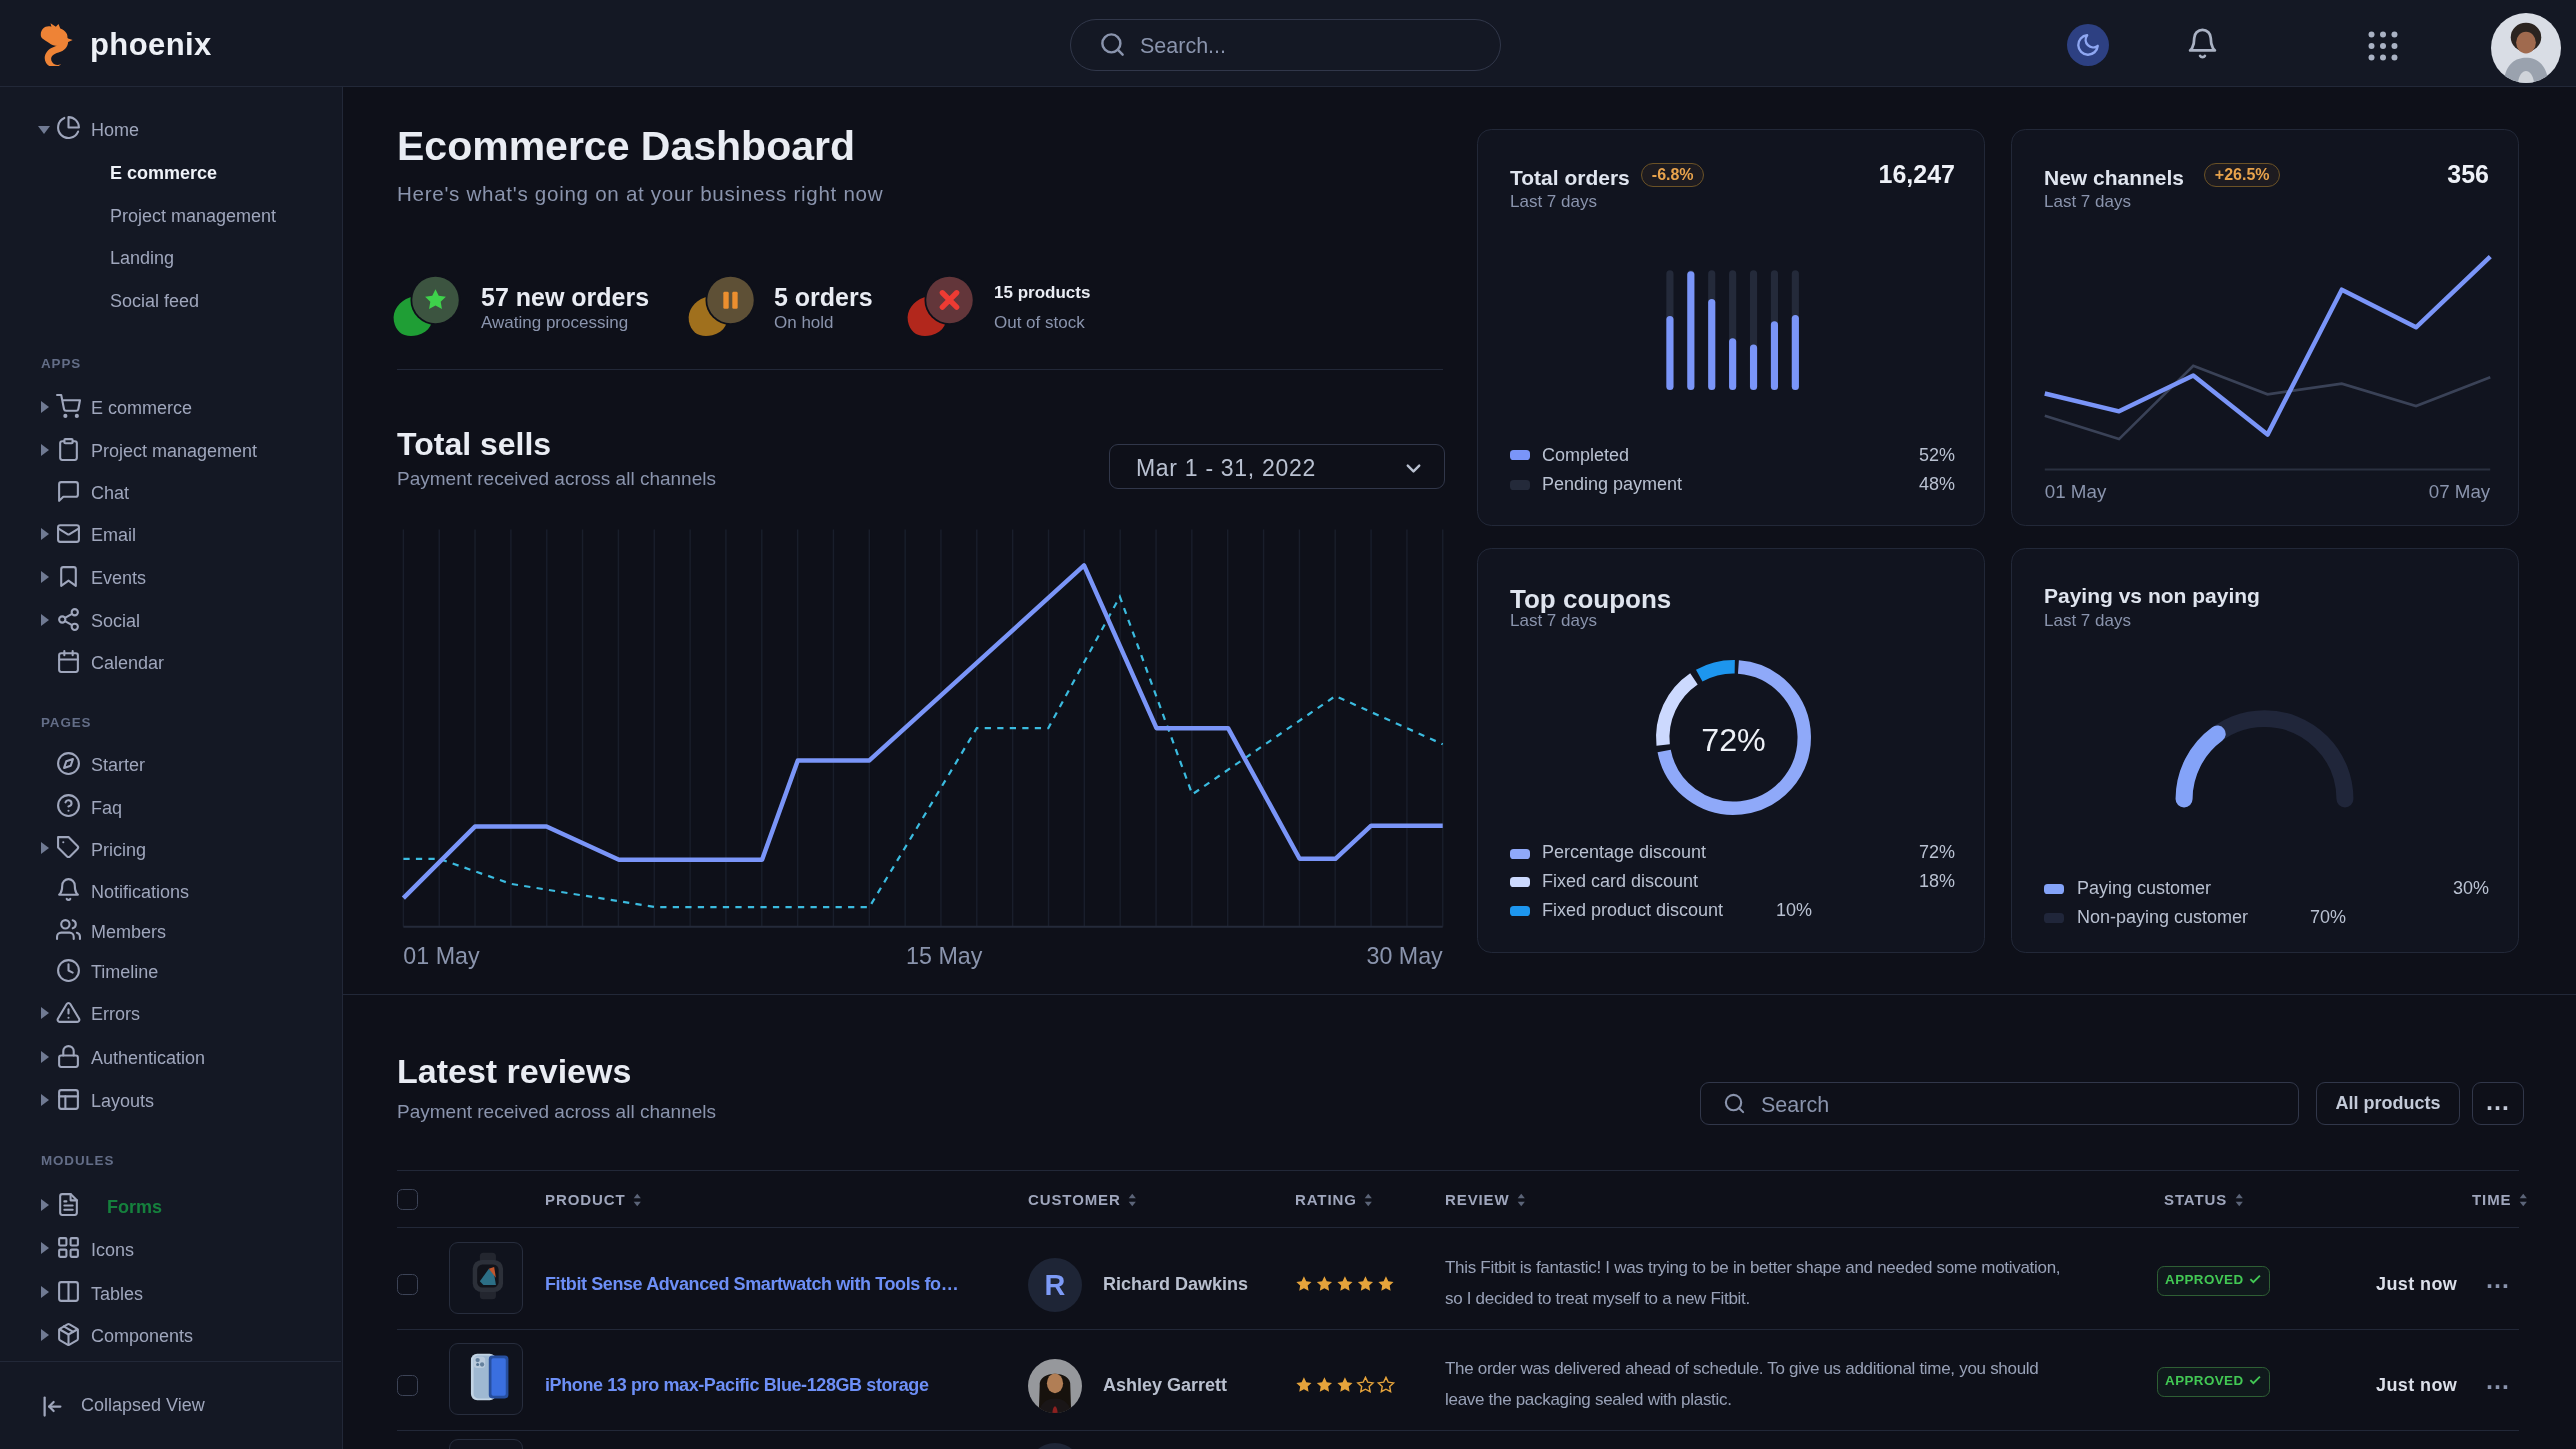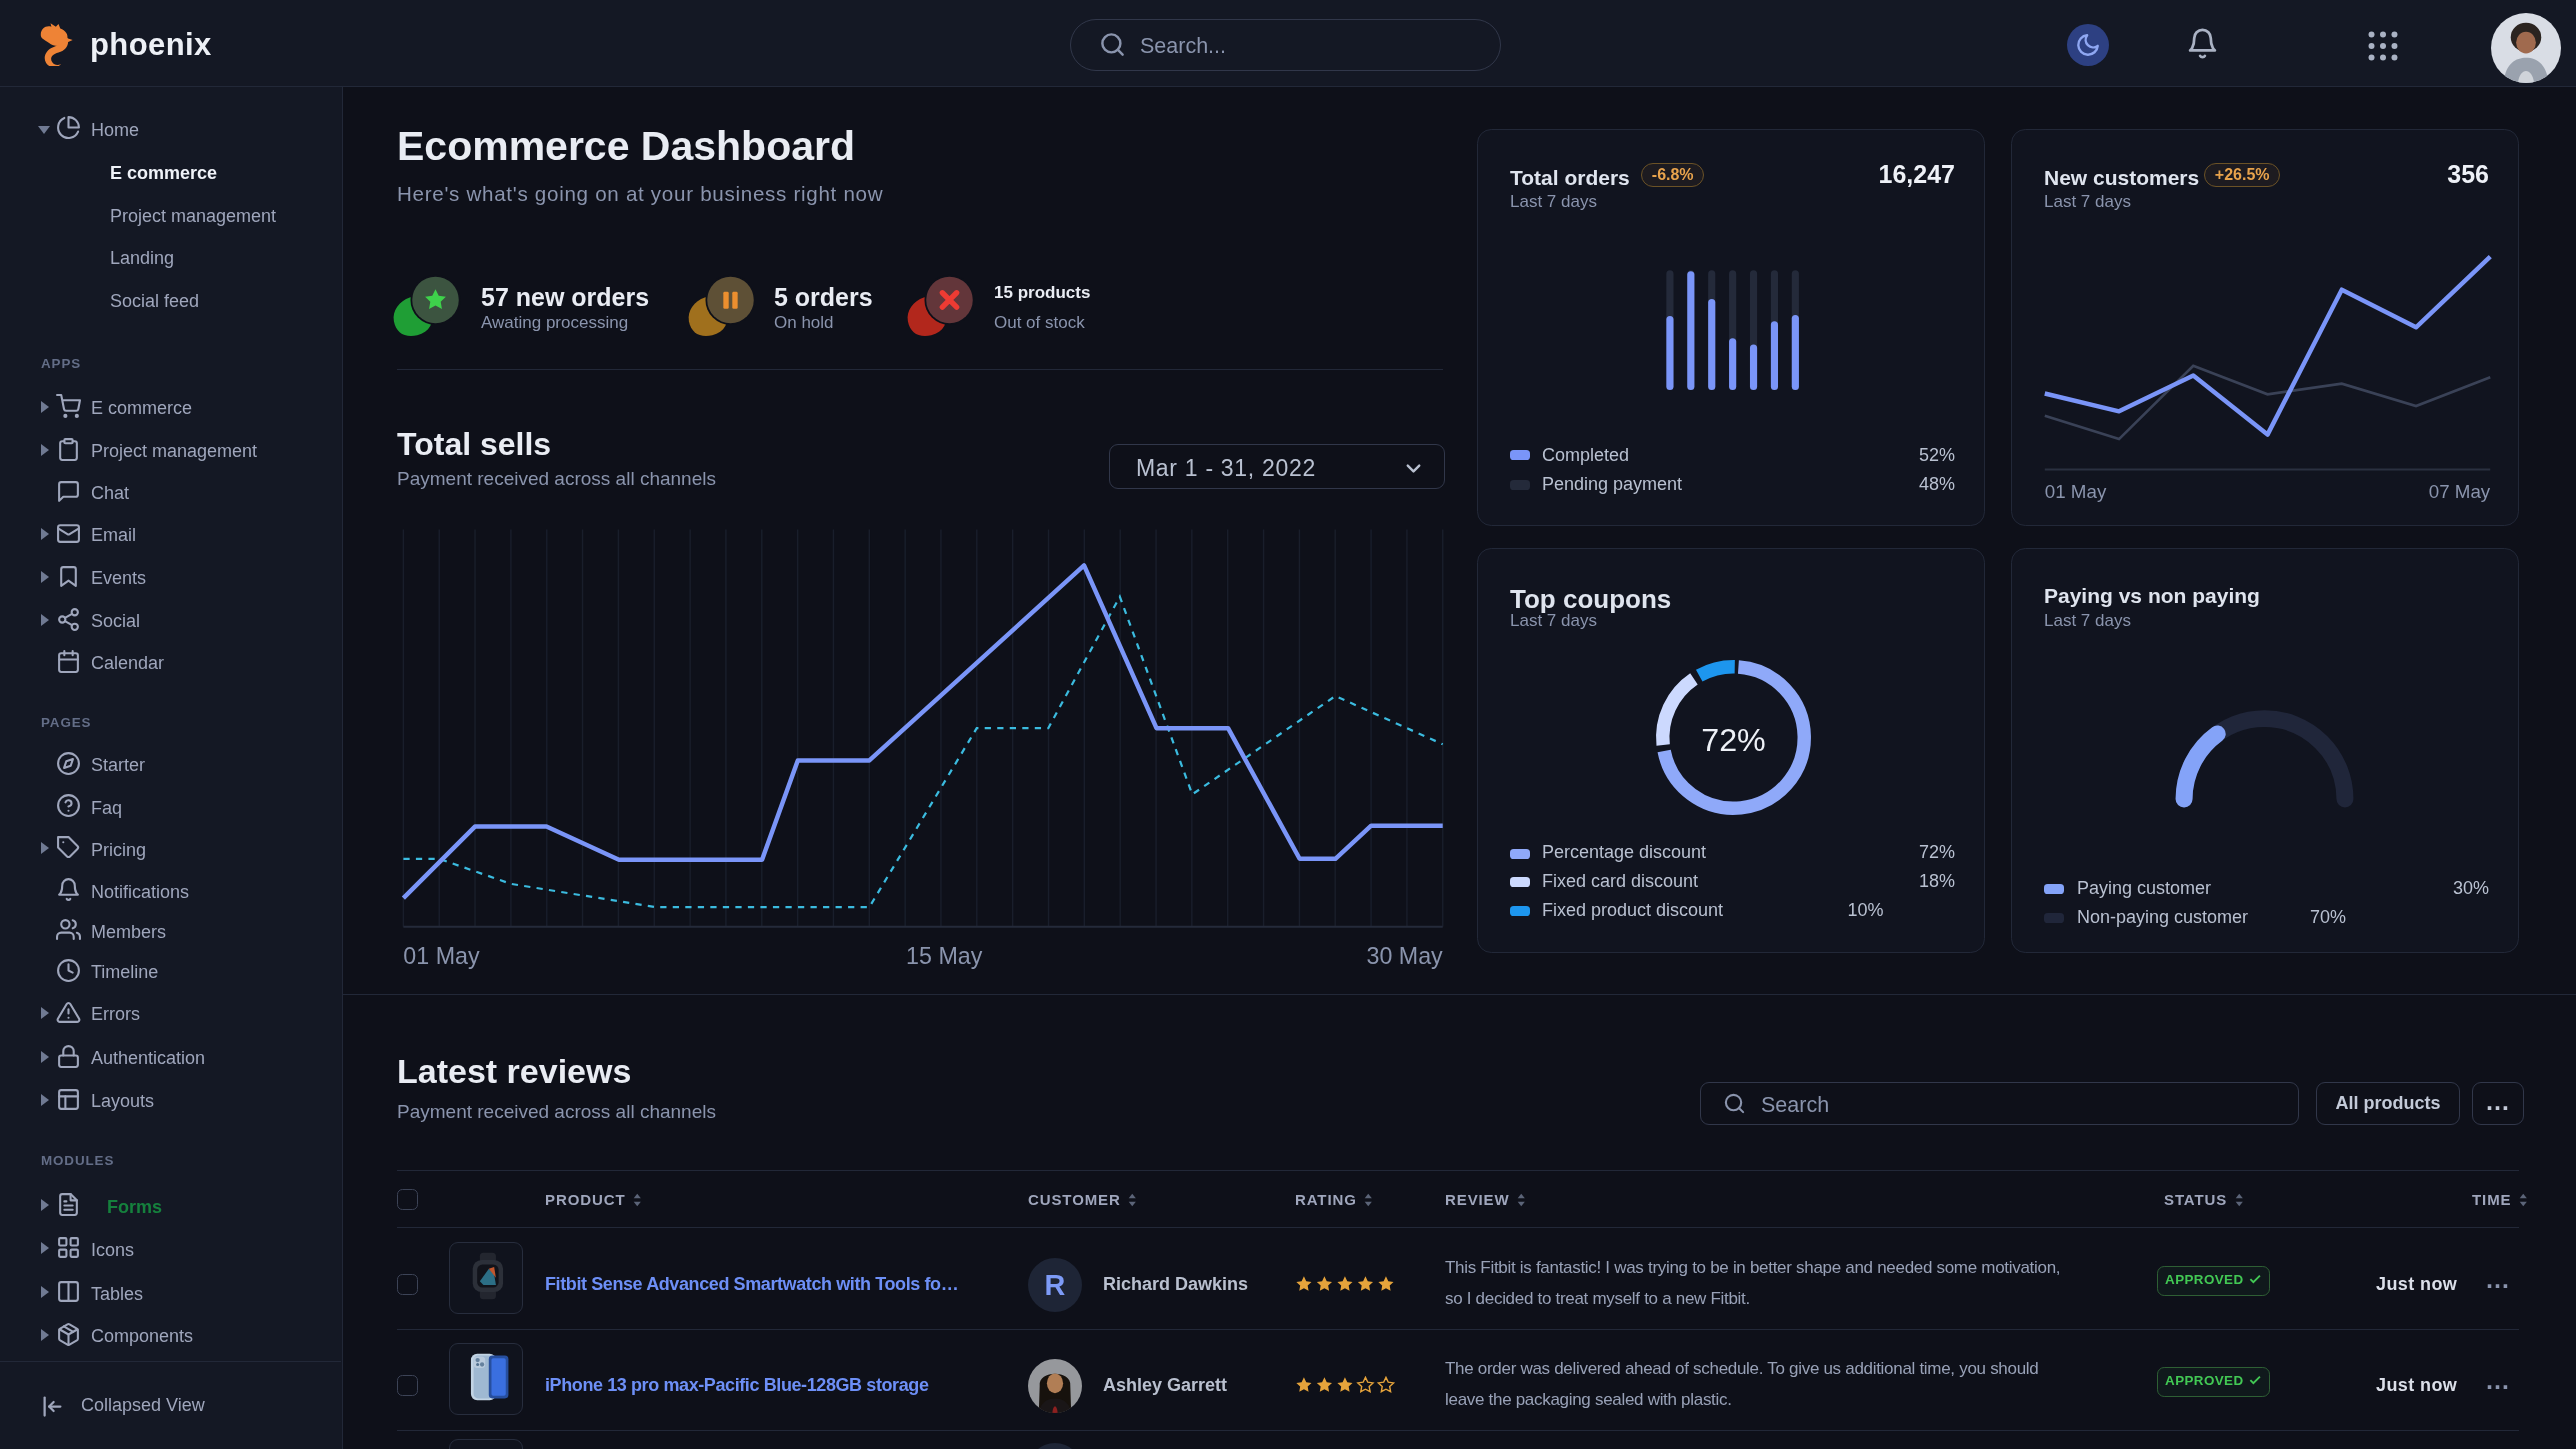--- a/index.html
+++ b/index.html
@@ -287,21 +287,21 @@
 <text x="1169" y="518" font-size="26" fill="#8a94ad" text-anchor="end">30 May</text>
 </svg>
 <div class="card" style="left:1477px;top:129px;width:508px;height:397px"></div>
 <div class="card" style="left:2011px;top:129px;width:508px;height:397px"></div>
 <div class="card" style="left:1477px;top:548px;width:508px;height:405px"></div>
 <div class="card" style="left:2011px;top:548px;width:508px;height:405px"></div>
 <div class="abs b" style="left:1510px;top:166px;font-size:21px;color:#dfe4ee">Total orders</div>
 <div class="badge" style="left:1641px;top:163px">-6.8%</div>
 <div class="abs b" style="left:1477px;top:160px;width:478px;text-align:right;font-size:25px;color:#eef1f7">16,247</div>
 <div class="abs mut" style="left:1510px;top:192px;font-size:17px">Last 7 days</div>
-<div class="abs b" style="left:2044px;top:166px;font-size:21px;color:#dfe4ee">New customers</div>
+<div class="abs b" style="left:2044px;top:166px;font-size:21px;color:#dfe4ee">New channels</div>
 <div class="badge" style="left:2204px;top:163px">+26.5%</div>
 <div class="abs b" style="left:2011px;top:160px;width:478px;text-align:right;font-size:25px;color:#eef1f7">356</div>
 <div class="abs mut" style="left:2044px;top:192px;font-size:17px">Last 7 days</div>
 <svg class="abs" style="left:1660px;top:265px" width="161" height="134" viewBox="0 0 180 150">
     <rect x="7.0" y="6" width="8" height="134" rx="4" fill="#242a3a"></rect>
     <rect x="7.0" y="57" width="8" height="83" rx="4" fill="#7a95f8"></rect>
     <rect x="30.4" y="6" width="8" height="134" rx="4" fill="#242a3a"></rect>
     <rect x="30.4" y="7" width="8" height="133" rx="4" fill="#7a95f8"></rect>
     <rect x="53.8" y="6" width="8" height="134" rx="4" fill="#242a3a"></rect>
     <rect x="53.8" y="38" width="8" height="102" rx="4" fill="#7a95f8"></rect>
@@ -338,21 +338,21 @@
     <text x="100" y="115" font-size="36" fill="#eef1f7" text-anchor="middle">72%</text>
   </svg>
 <div class="sw" style="left:1510px;top:849px;background:#8fa9f9"></div>
 <div class="leg" style="left:1542px;top:842px">Percentage discount</div>
 <div class="leg" style="left:1776px;top:842px;width:179px;text-align:right">72%</div>
 <div class="sw" style="left:1510px;top:877px;background:#ccd9fe"></div>
 <div class="leg" style="left:1542px;top:871px">Fixed card discount</div>
 <div class="leg" style="left:1776px;top:871px;width:179px;text-align:right">18%</div>
 <div class="sw" style="left:1510px;top:906px;background:#1d96ee"></div>
 <div class="leg" style="left:1542px;top:900px">Fixed product discount</div>
-<div class="leg" style="left:1776px;top:900px;width:179px;text-align:center">10%</div>
+<div class="leg" style="left:1776px;top:900px;width:179px;text-align:left">10%</div>
 <svg class="abs" style="left:2130px;top:665px" width="269" height="143" viewBox="0 0 300 160">
     <path d="M 60.0 150.0 A 90 90 0 0 1 240.0 150.0" fill="none" stroke="#20263a" stroke-width="19" stroke-linecap="round"></path>
     <path d="M 60.0 150.0 A 90 90 0 0 1 97.1 77.2" fill="none" stroke="#84a3f8" stroke-width="19" stroke-linecap="round"></path>
   </svg>
 <div class="sw" style="left:2044px;top:884px;background:#84a3f8"></div>
 <div class="leg" style="left:2077px;top:878px">Paying customer</div>
 <div class="leg" style="left:2310px;top:878px;width:179px;text-align:right">30%</div>
 <div class="sw" style="left:2044px;top:913px;background:#20263a"></div>
 <div class="leg" style="left:2077px;top:907px">Non-paying customer</div>
 <div class="leg" style="left:2310px;top:907px;width:179px;">70%</div>

